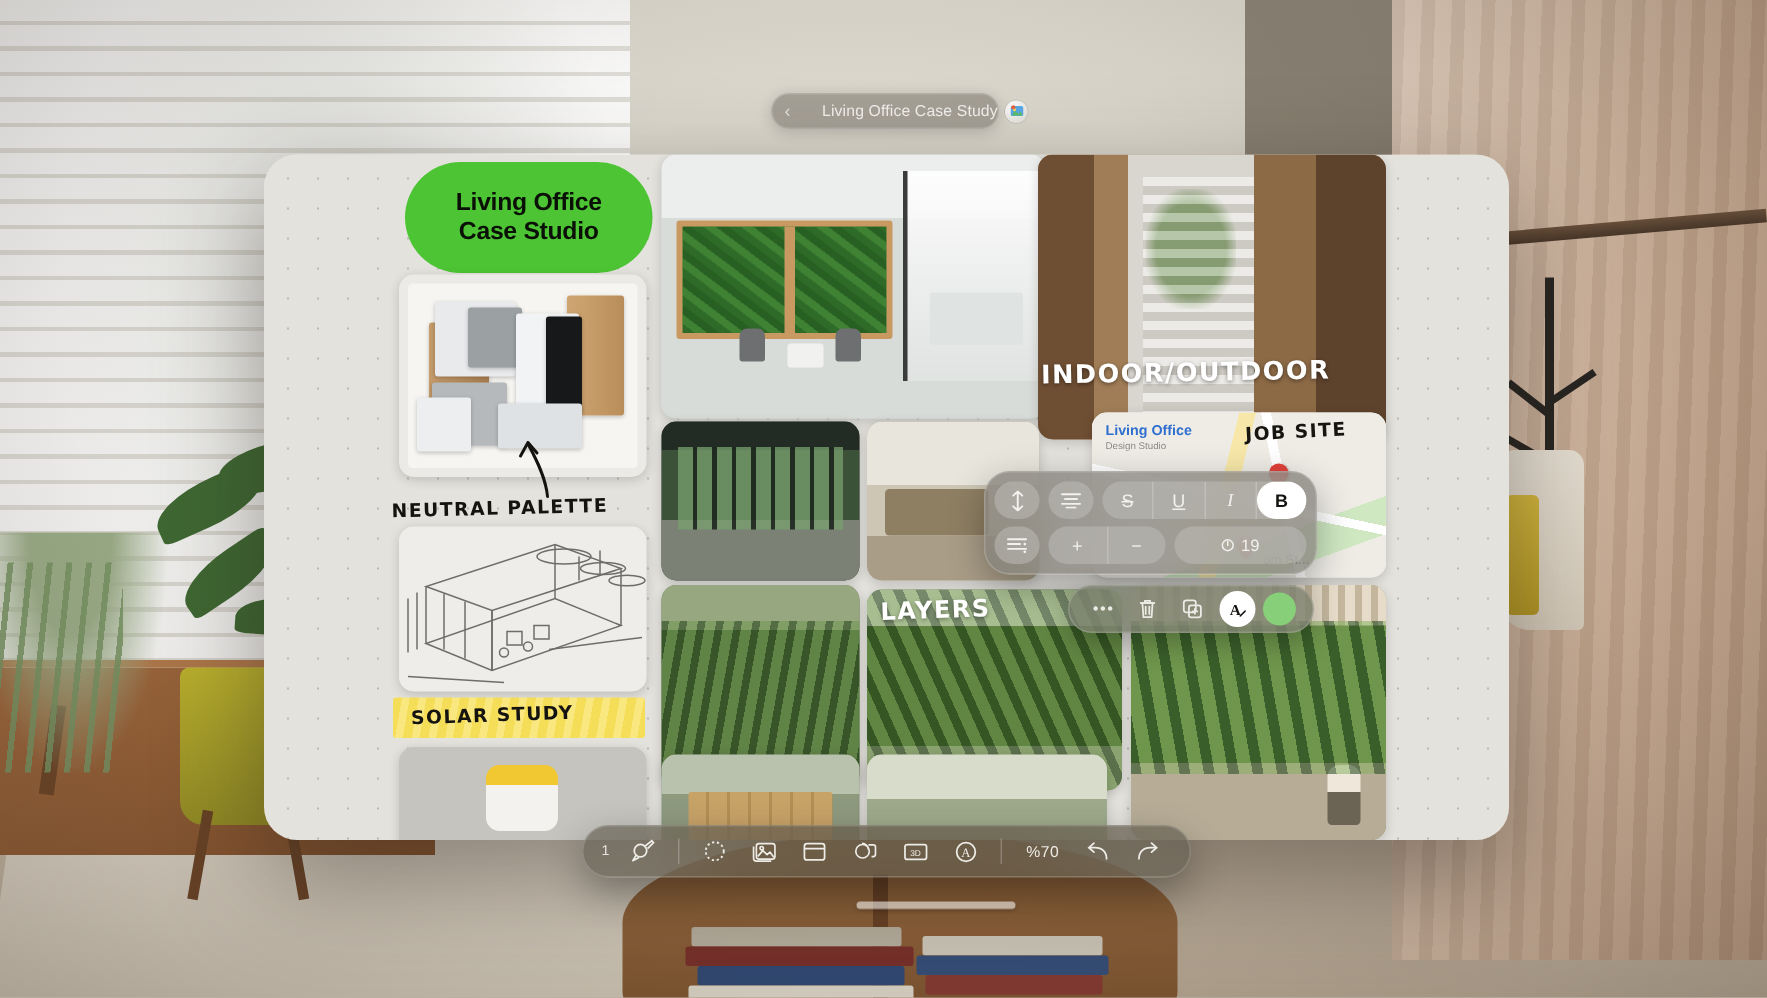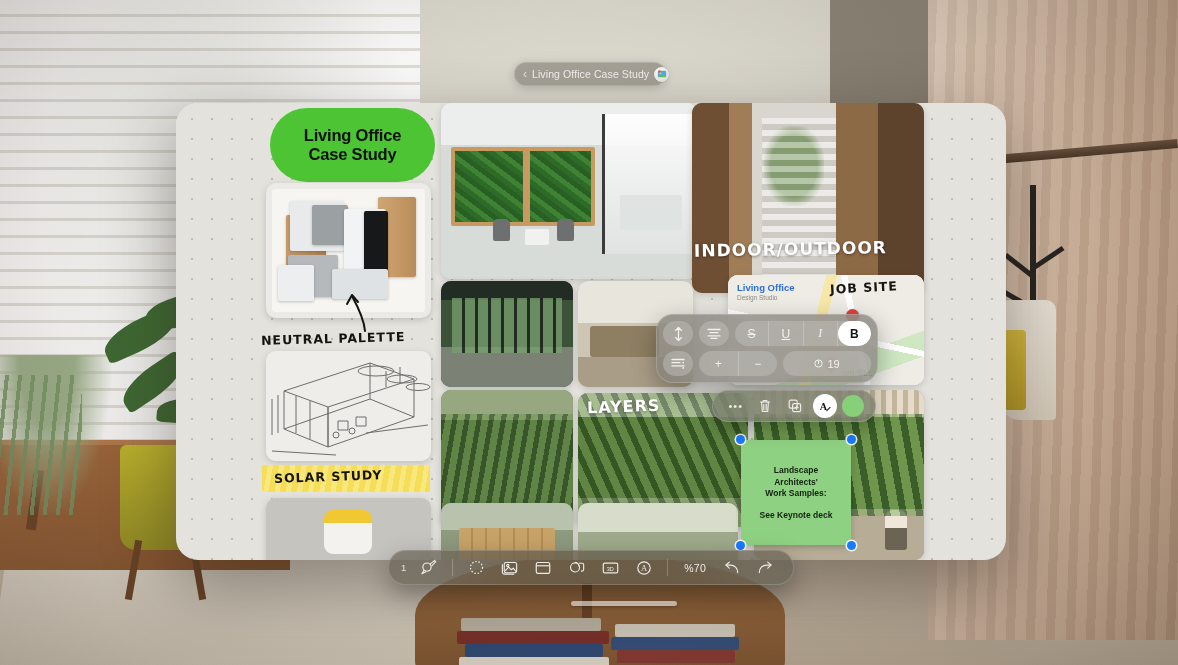--- a/index.html
+++ b/index.html
@@ -67,21 +67,21 @@
   
   #titlechip{
     position:absolute;left:514px;top:62px;width:152px;height:24px;
     display:flex;align-items:center;gap:5px;padding:0 8px;
     background:rgba(120,115,105,.55);
     -webkit-backdrop-filter:blur(16px);backdrop-filter:blur(16px);
     border-radius:13px;border:.5px solid rgba(255,255,255,.18);
     box-shadow:0 2px 10px rgba(0,0,0,.18);
   }
   #titlechip .chev{color:#e9e7e3;font-size:12px;line-height:1;opacity:.92;}
-  #titlechip .ttl{color:#f2f0ec;font-size:10.5px;white-space:nowrap;letter-spacing:.1px;}
+  #titlechip .ttl{color:#f2f0ec;font-size:10.5px;white-space:nowrap;letter-spacing:.1px;margin-left:16px;}
   #titlechip .appicon{width:15px;height:15px;border-radius:50%;
     background:radial-gradient(circle at 35% 30%, #ffffff, #dcdad4);
     display:flex;align-items:center;justify-content:center;flex:0 0 auto;
     box-shadow:0 0 0 .5px rgba(0,0,0,.12);}
 
   
   #appwin{
     position:absolute;left:176px;top:103px;width:830px;height:457px;
     border-radius:22px;overflow:hidden;
     box-shadow:0 26px 70px rgba(40,32,24,.45), 0 2px 0 rgba(255,255,255,.25) inset;
@@ -324,21 +324,21 @@
       <circle cx="3" cy="3" r="1.6" fill="#e8603c"></circle>
     </svg>
   </span>
 </div>
 
 <div id="appwin">
   <div id="canvas">
 
     <div id="greenbubble">
       <span>
-        <span>Living Office</span><br><span>Case Study</span>
+        <span>Living Office</span><br><span>Case Studio</span>
       </span>
     </div>
 
     <div class="card" id="moodboard">
       <div style="position:absolute;inset:6px;background:#f6f5f1;border-radius:3px"></div>
       <div class="mb-sw" style="left:20px;top:32px;width:40px;height:66px;background:linear-gradient(90deg,#c59b6b,#ab8050)"></div>
       <div class="mb-sw" style="left:112px;top:14px;width:38px;height:80px;background:linear-gradient(90deg,#cfa673,#b98d59)"></div>
       <div class="mb-sw" style="left:24px;top:18px;width:54px;height:50px;background:#e8eaec"></div>
       <div class="mb-sw" style="left:46px;top:22px;width:36px;height:40px;background:#9ba0a2"></div>
       <div class="mb-sw" style="left:78px;top:26px;width:42px;height:72px;background:#f2f3f4"></div>
@@ -434,32 +434,20 @@
           <div class="person"></div>
         </div>
     </div>
     <div class="card" id="img-cabinet">
       <div class="ph-cabinet"></div>
     </div>
     <div class="card" id="img-kitchen">
       <div class="ph-kitchen"></div>
     </div>
 
-    <div id="sticky">
-      <div class="l1">
-        <span>Landscape</span><br>
-        <span>Architects'</span><br>
-        <span>Work Samples:</span>
-      </div>
-      <div class="l2">See Keynote deck</div>
-      <div class="handle" style="left:-5px;top:-5px"></div>
-      <div class="handle" style="right:-5px;top:-5px"></div>
-      <div class="handle" style="left:-5px;bottom:-5px"></div>
-      <div class="handle" style="right:-5px;bottom:-5px"></div>
-    </div>
   </div>
 </div>
 
 <div id="fmtbar">
   <div class="fmtrow">
     <div class="pillbtn sq">
       <svg width="11" height="14" viewBox="0 0 11 14">
           <path d="M5.5 1 L5.5 13 M2.5 3.4 L5.5 .6 L8.5 3.4 M2.5 10.6 L5.5 13.4 L8.5 10.6" stroke="#f2f1ee" stroke-width="1.3" fill="none" stroke-linecap="round" stroke-linejoin="round"></path>
         </svg>
     </div>

